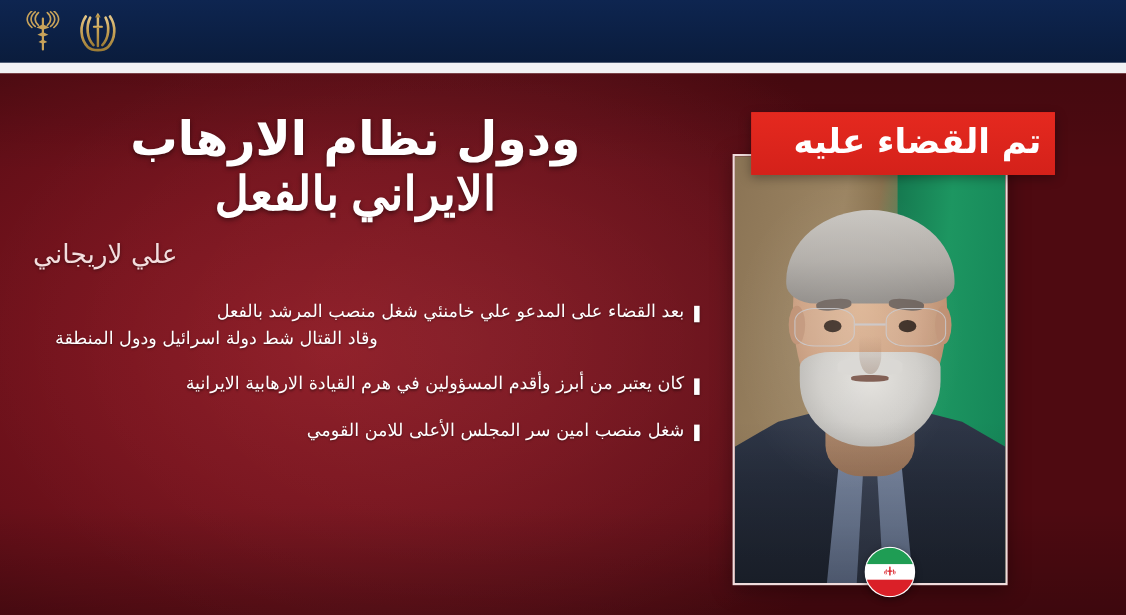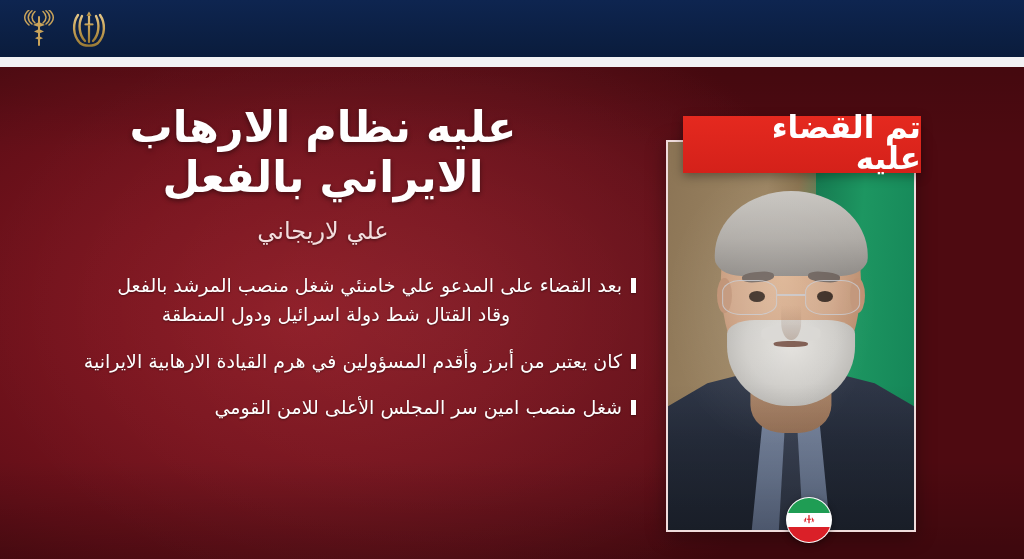--- a/index.html
+++ b/index.html
@@ -98,25 +98,25 @@
     margin-top: 16px;
     text-align: center;
     color: #ffffff;
     font-size: 43px;
     line-height: 1.16;
     font-weight: bold;
     letter-spacing: 0px;
     text-shadow: 0 2px 5px rgba(0,0,0,.45);
     padding-right: 26px;
   }
-  .headline .l2 { display: block; }
+  .headline .l2 { display: block; font-family: Liberation Serif, serif; }
 
   .subtitle {
     margin-top: 14px;
-    text-align: center;
+    text-align: left;
     color: #f3dede;
     font-size: 24px;
     font-weight: normal;
     letter-spacing: 1px;
     text-shadow: 0 1px 3px rgba(0,0,0,.45);
     padding-right: 26px;
   }
 
   .bullets {
     margin-top: 26px;
@@ -135,27 +135,27 @@
     width: 5px;
     height: 15px;
     background: #ffffff;
     margin-top: 7px;
     margin-left: 9px;
     box-shadow: 0 1px 2px rgba(0,0,0,.4);
   }
   .bullet-text {
     flex: 1 1 auto;
     color: #ffffff;
-    font-size: 19px;
+    font-size: 16px;
     line-height: 1.55;
     text-align: right;
     text-shadow: 0 1px 2px rgba(0,0,0,.4);
   }
   .bullet-text .ln { display: block; }
-  .bullet-text .ln2 { text-align: center; padding-left: 20px; }
+  .bullet-text .ln2 { text-align: left; padding-left: 20px; }
 
   
   .portrait-frame {
     position: absolute;
     top: 140px;
     left: 666px;
     width: 250px;
     height: 392px;
     border: 2px solid #f0dcdc;
     overflow: hidden;
@@ -337,23 +337,23 @@
     inset: 0;
     background:
       radial-gradient(ellipse 170px 230px at 42% 42%, rgba(255,255,255,.10) 0%, rgba(0,0,0,0) 62%),
       linear-gradient(180deg, rgba(0,0,0,0) 62%, rgba(0,0,0,0.18) 100%);
     pointer-events: none;
   }
 
   
   .badge {
     position: absolute;
-    top: 116px;
+    top: 102px;
     left: 683px;
-    width: 238px;
+    width: 276px;
     height: 57px;
     background: #e0251c;
     background-image: linear-gradient(180deg, #e5291f 0%, #d4211a 100%);
     display: flex;
     align-items: center;
     justify-content: center;
     box-shadow: 0 3px 10px rgba(0,0,0,.35);
     z-index: 5;
     padding-left: 26px;
   }
@@ -450,21 +450,21 @@
   </div>
 
   <div class="sep-white"></div>
   <div class="sep-red-glow"></div>
 
   <div class="body-bg"></div>
 
   <div class="content">
 
     <div class="headline">
-      <span>عليه نظام الارهاب</span>
+      <span>ودول نظام الارهاب</span>
       <span class="l2">الايراني بالفعل</span>
     </div>
 
     <div class="subtitle">علي لاريجاني</div>
 
     <ul class="bullets">
 
       <li class="bullet">
         <span class="bullet-marker"></span>
         <span class="bullet-text">

